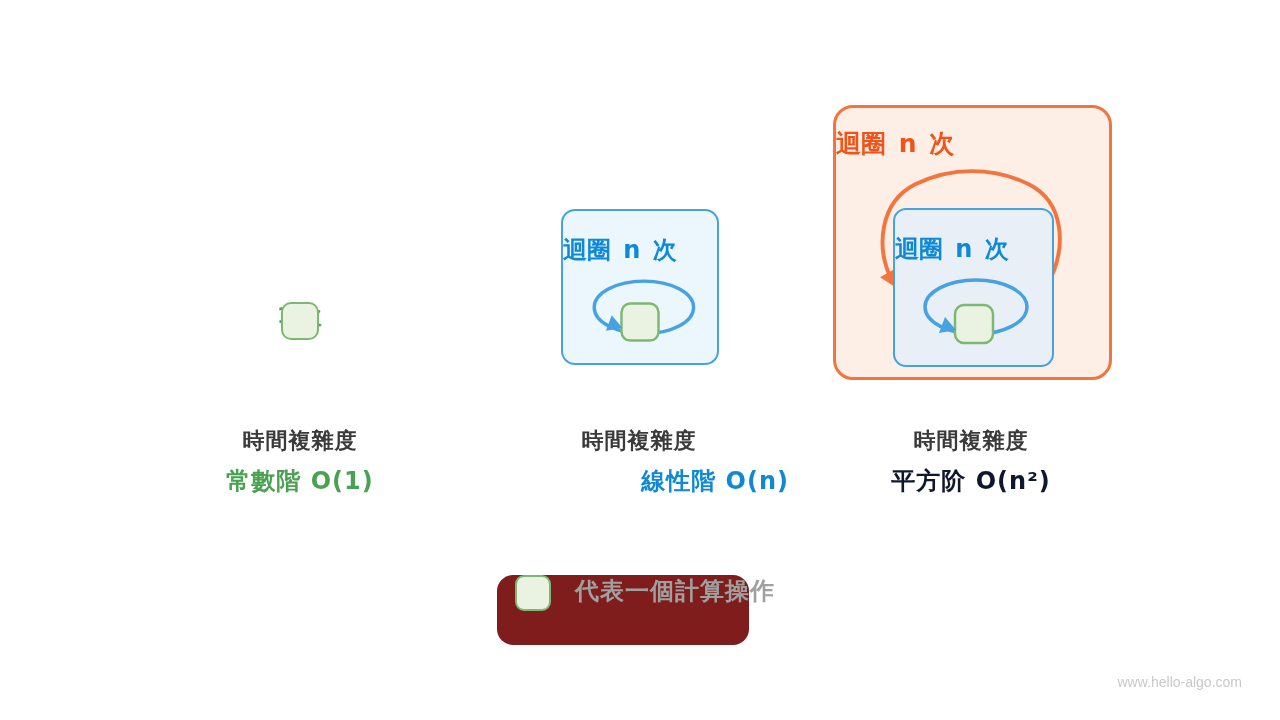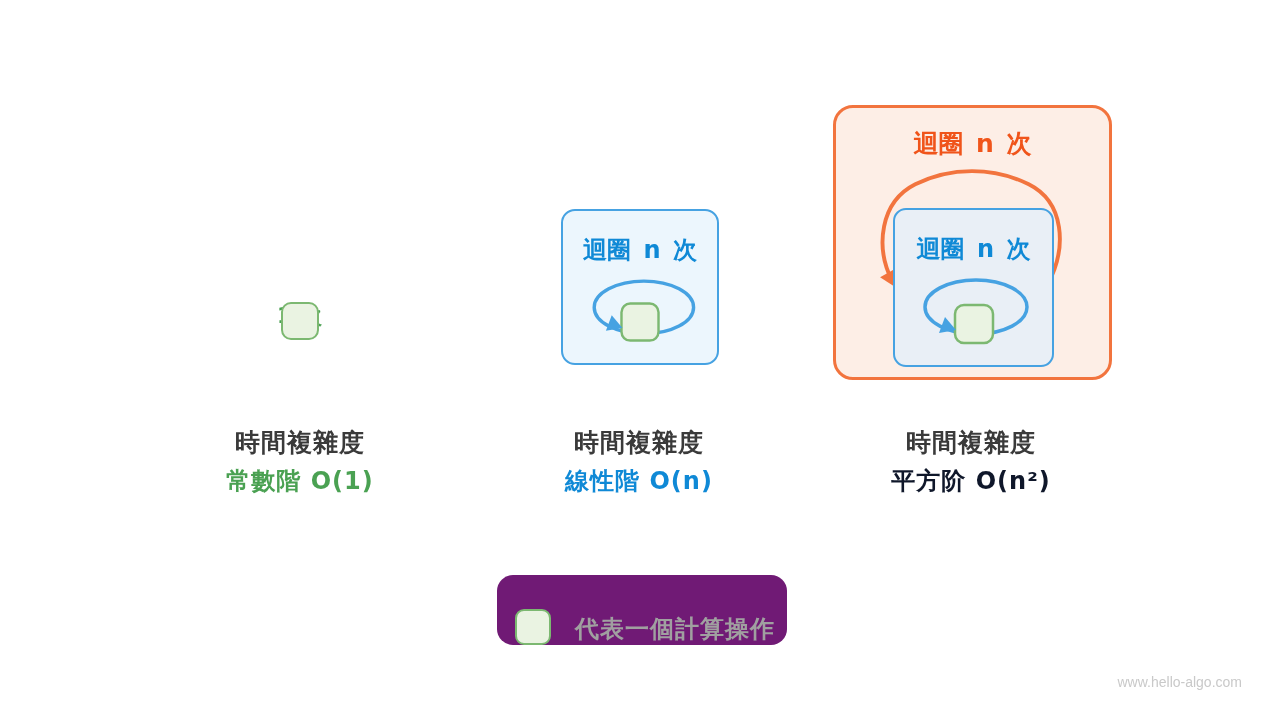--- a/index.html
+++ b/index.html
@@ -3,27 +3,27 @@
 <meta charset="utf-8">
 <style>
   html,body{margin:0;padding:0;background:#ffffff;}
   .canvas{
     position:relative;width:1280px;height:720px;background:#ffffff;overflow:hidden;
     font-family:"DejaVu Sans","Liberation Sans",sans-serif;font-weight:bold;
   }
   
   .centered-text{position:absolute;width:300px;text-align:center;white-space:nowrap;}
   .count-label{top:254px;left:150px;font-size:21px;color:#4aa152;letter-spacing:1px;margin-top:48px;}
-  .caption{top:426px;font-size:25px;color:#3a3a3a;letter-spacing:1px;}
+  .caption{top:426px;font-size:22px;color:#3a3a3a;letter-spacing:1px;}
   .complexity{top:465px;font-size:24px;letter-spacing:1px;}
   .caption.c1,.complexity.c1{left:150px;}
   .caption.c2,.complexity.c2{left:489px;}
   .caption.c3,.complexity.c3{left:821px;}
   .complexity.c1{color:#4aa152;}
-  .complexity.c2{color:#0f89d6;}
+  .complexity.c2{color:#0f89d6;text-align:right;}
   .complexity.c3{color:#0f172a;}
   
   .op-box{
     position:absolute;width:38px;height:38px;border-radius:10px;
     background:#eaf3e2;border:2.5px solid #7cb871;box-sizing:border-box;
   }
   .op-box.left-op{left:281px;top:302px;}
   
   .panel{position:absolute;box-sizing:border-box;}
   .blue-panel{
@@ -32,30 +32,30 @@
   }
   .orange-panel{
     left:833px;top:105px;width:279px;height:275px;border-radius:20px;
     background:#fdeee6;border:3px solid #f2743e;
   }
   .inner-blue-panel{
     left:57px;top:100px;width:157px;height:155px;border-radius:13px;
     background:#e9eff6;border:2.5px solid #46a2e2;position:absolute;
   }
   .loop-label{
-    position:absolute;left:0;right:0;text-align:center;white-space:nowrap;
+    position:absolute;left:0;right:0;text-align:left;white-space:nowrap;
     font-size:24px;word-spacing:4px;
   }
   .loop-label.blue{color:#0f89d6;top:23px;}
   .loop-label.orange{color:#f0541a;top:19px;font-size:25px;}
   .loop-svg,.arc-svg{position:absolute;left:0;top:0;width:100%;height:100%;}
   
   .legend{
-    position:absolute;left:497px;top:575px;width:290px;height:70px;border-radius:16px;
-    background:#701a75;display:flex;align-items:flex-end;padding-left:18px;box-sizing:border-box;
+    position:absolute;left:497px;top:575px;width:252px;height:70px;border-radius:16px;
+    background:#7f1d1d;display:flex;align-items:flex-start;padding-left:18px;box-sizing:border-box;
   }
   .legend .op-box{position:static;width:36px;height:36px;border-radius:9px;flex:0 0 auto;}
   .legend-text{margin-left:24px;font-size:24px;color:#a0a0a0;white-space:nowrap;letter-spacing:1px;}
   
   .watermark{
     position:absolute;right:38px;top:674px;font-size:14px;font-weight:normal;
     color:#c9c9c9;font-family:Liberation Sans, sans-serif;
   }
 </style>
 </head>

